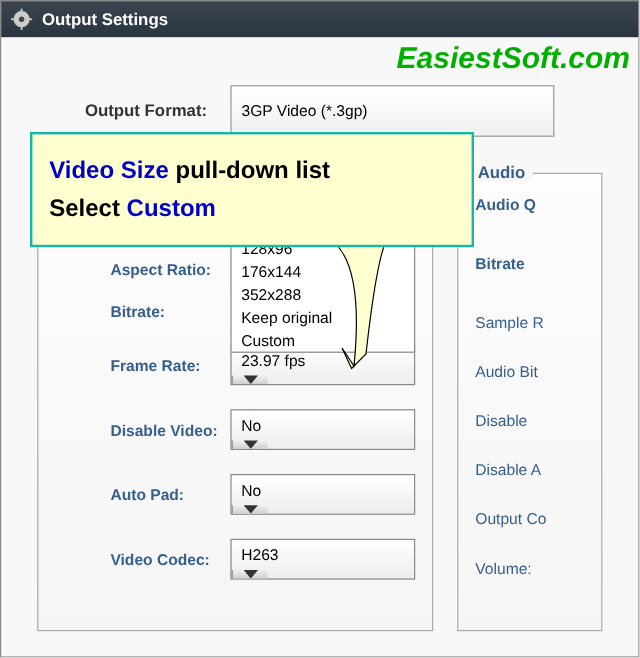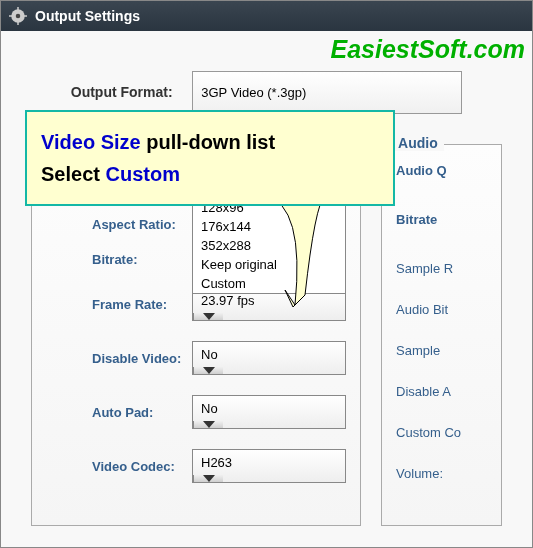--- a/index.html
+++ b/index.html
@@ -126,23 +126,23 @@
             </div>
           </div>
         </div>
       </div>
       <div class="panel panel-right">
         <div class="panel-title">Audio</div>
         <div class="right-row right-header">Audio Q</div>
         <div class="right-row right-header">Bitrate</div>
         <div class="right-row">Sample R</div>
         <div class="right-row">Audio Bit</div>
-        <div class="right-row">Sample</div>
+        <div class="right-row">Disable</div>
         <div class="right-row">Disable A</div>
-        <div class="right-row">Custom Co</div>
+        <div class="right-row">Output Co</div>
         <div class="right-row">Volume:</div>
       </div>
     </div>
   </div>
 </div>
 
 <div class="watermark">EasiestSoft.com</div>
 
 <div class="callout">
   <span class="blue">Video Size</span><span> pull-down list</span><br>

